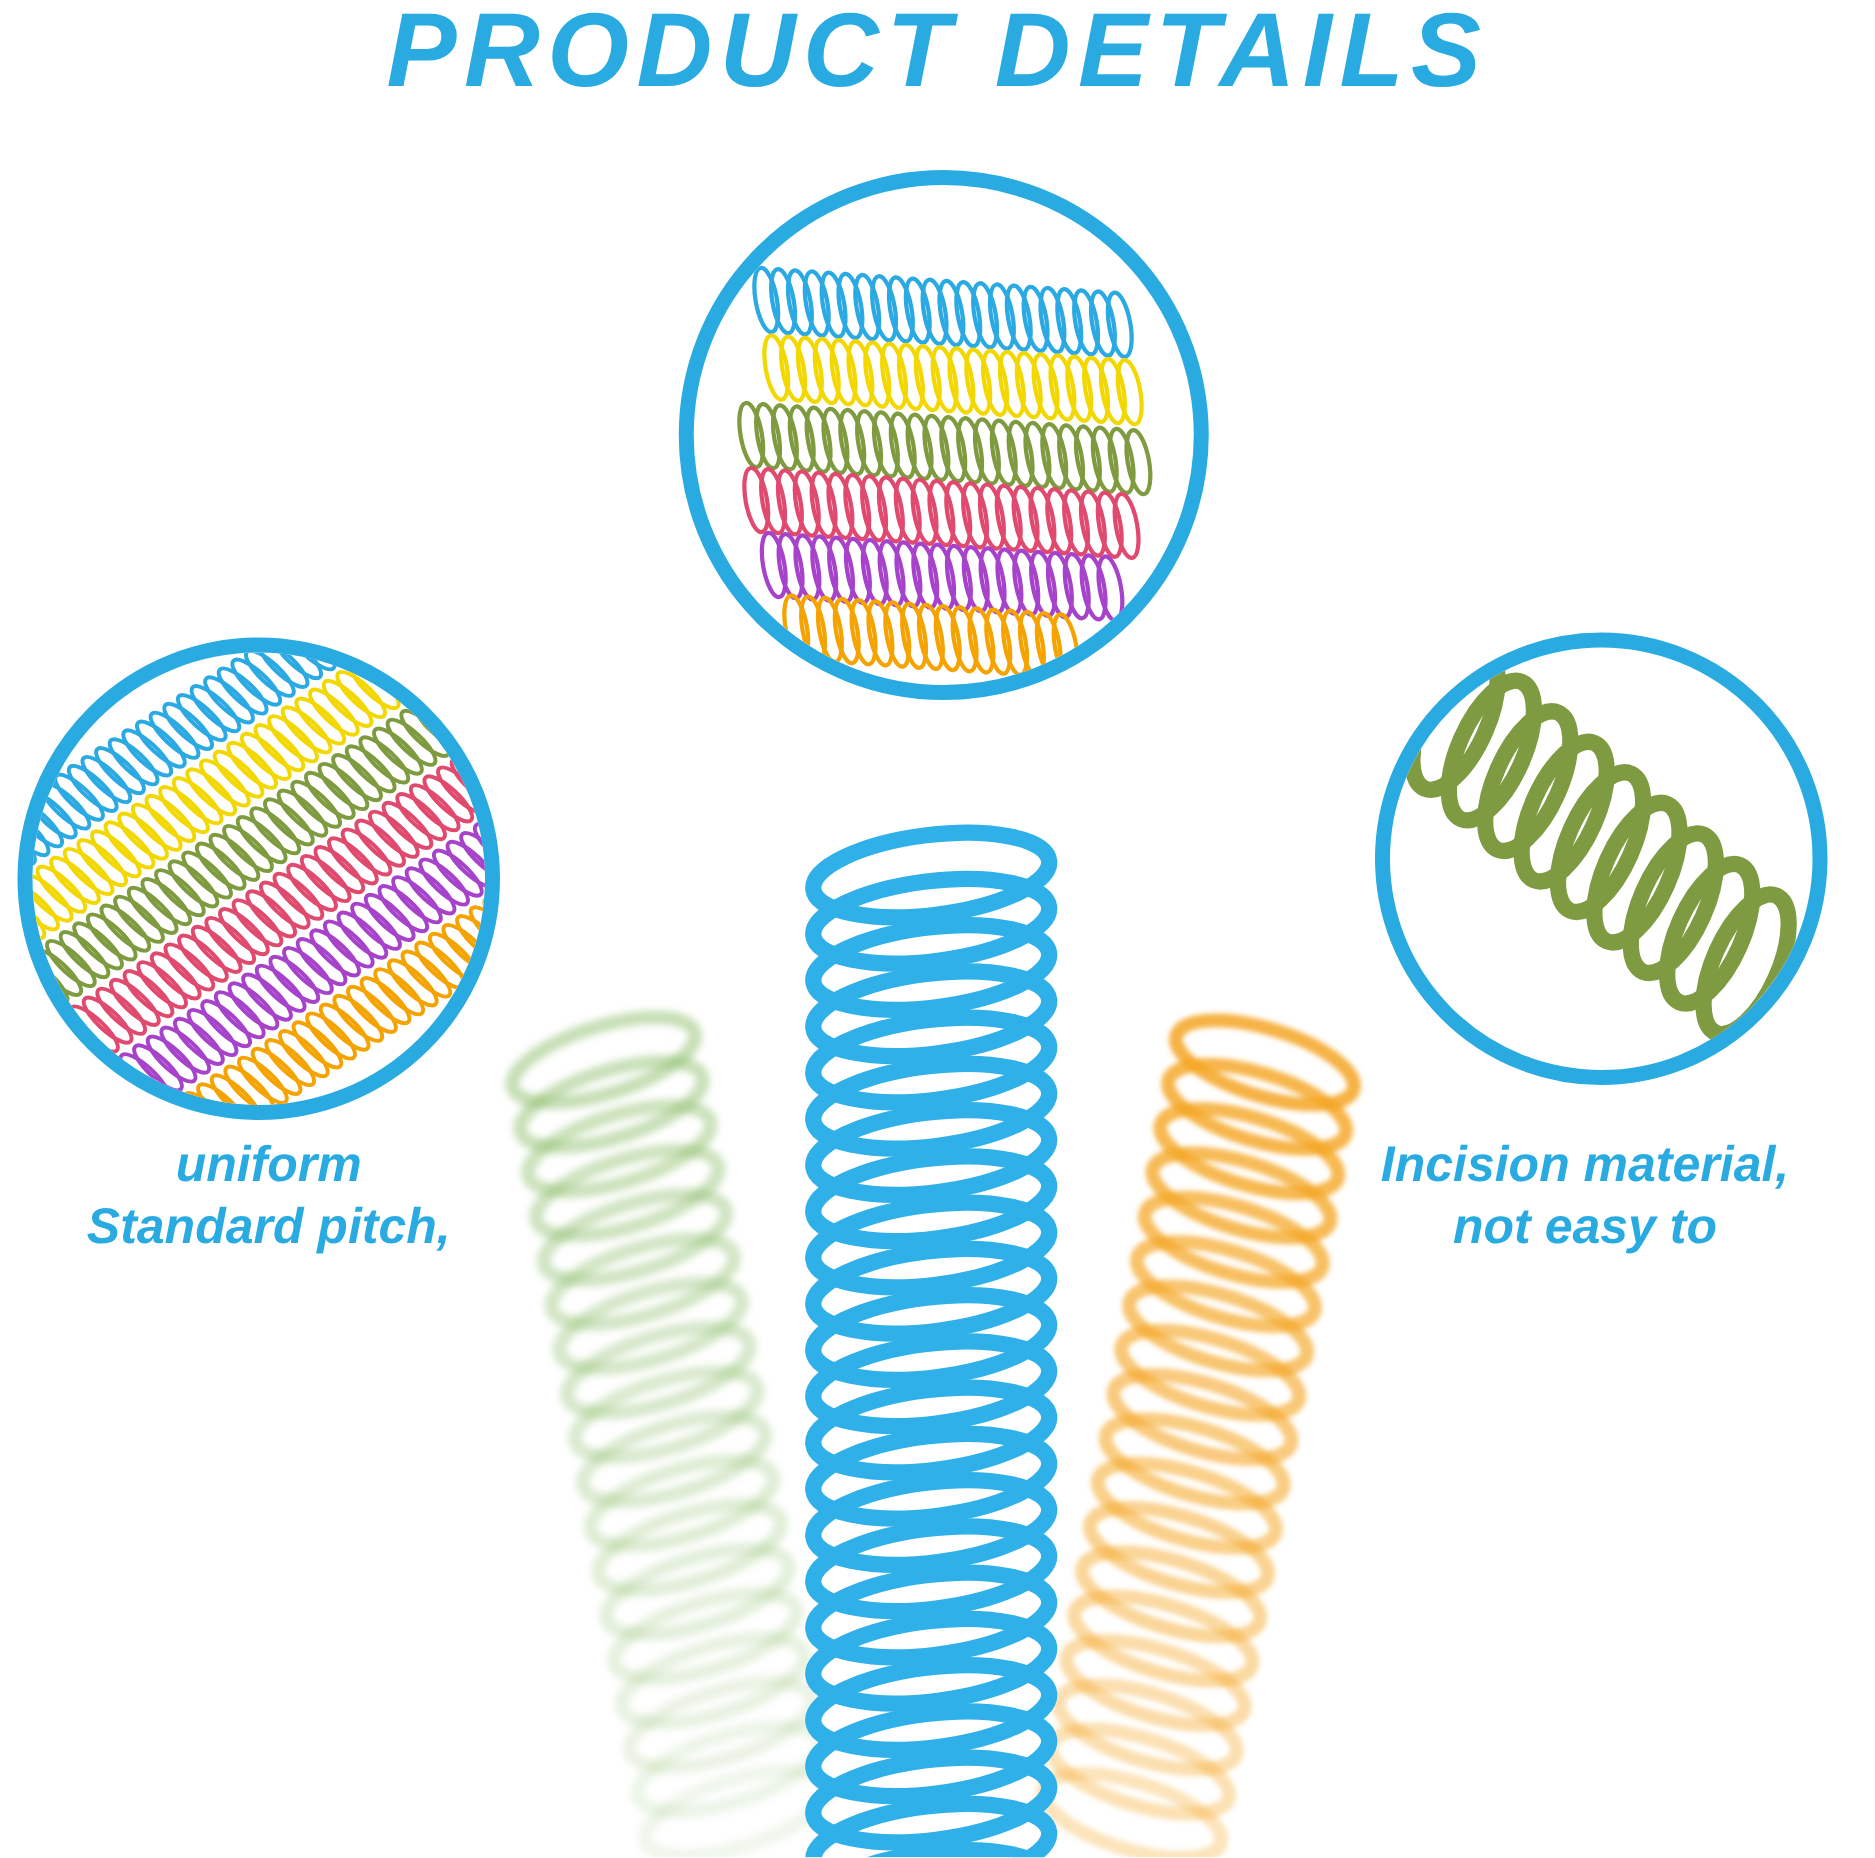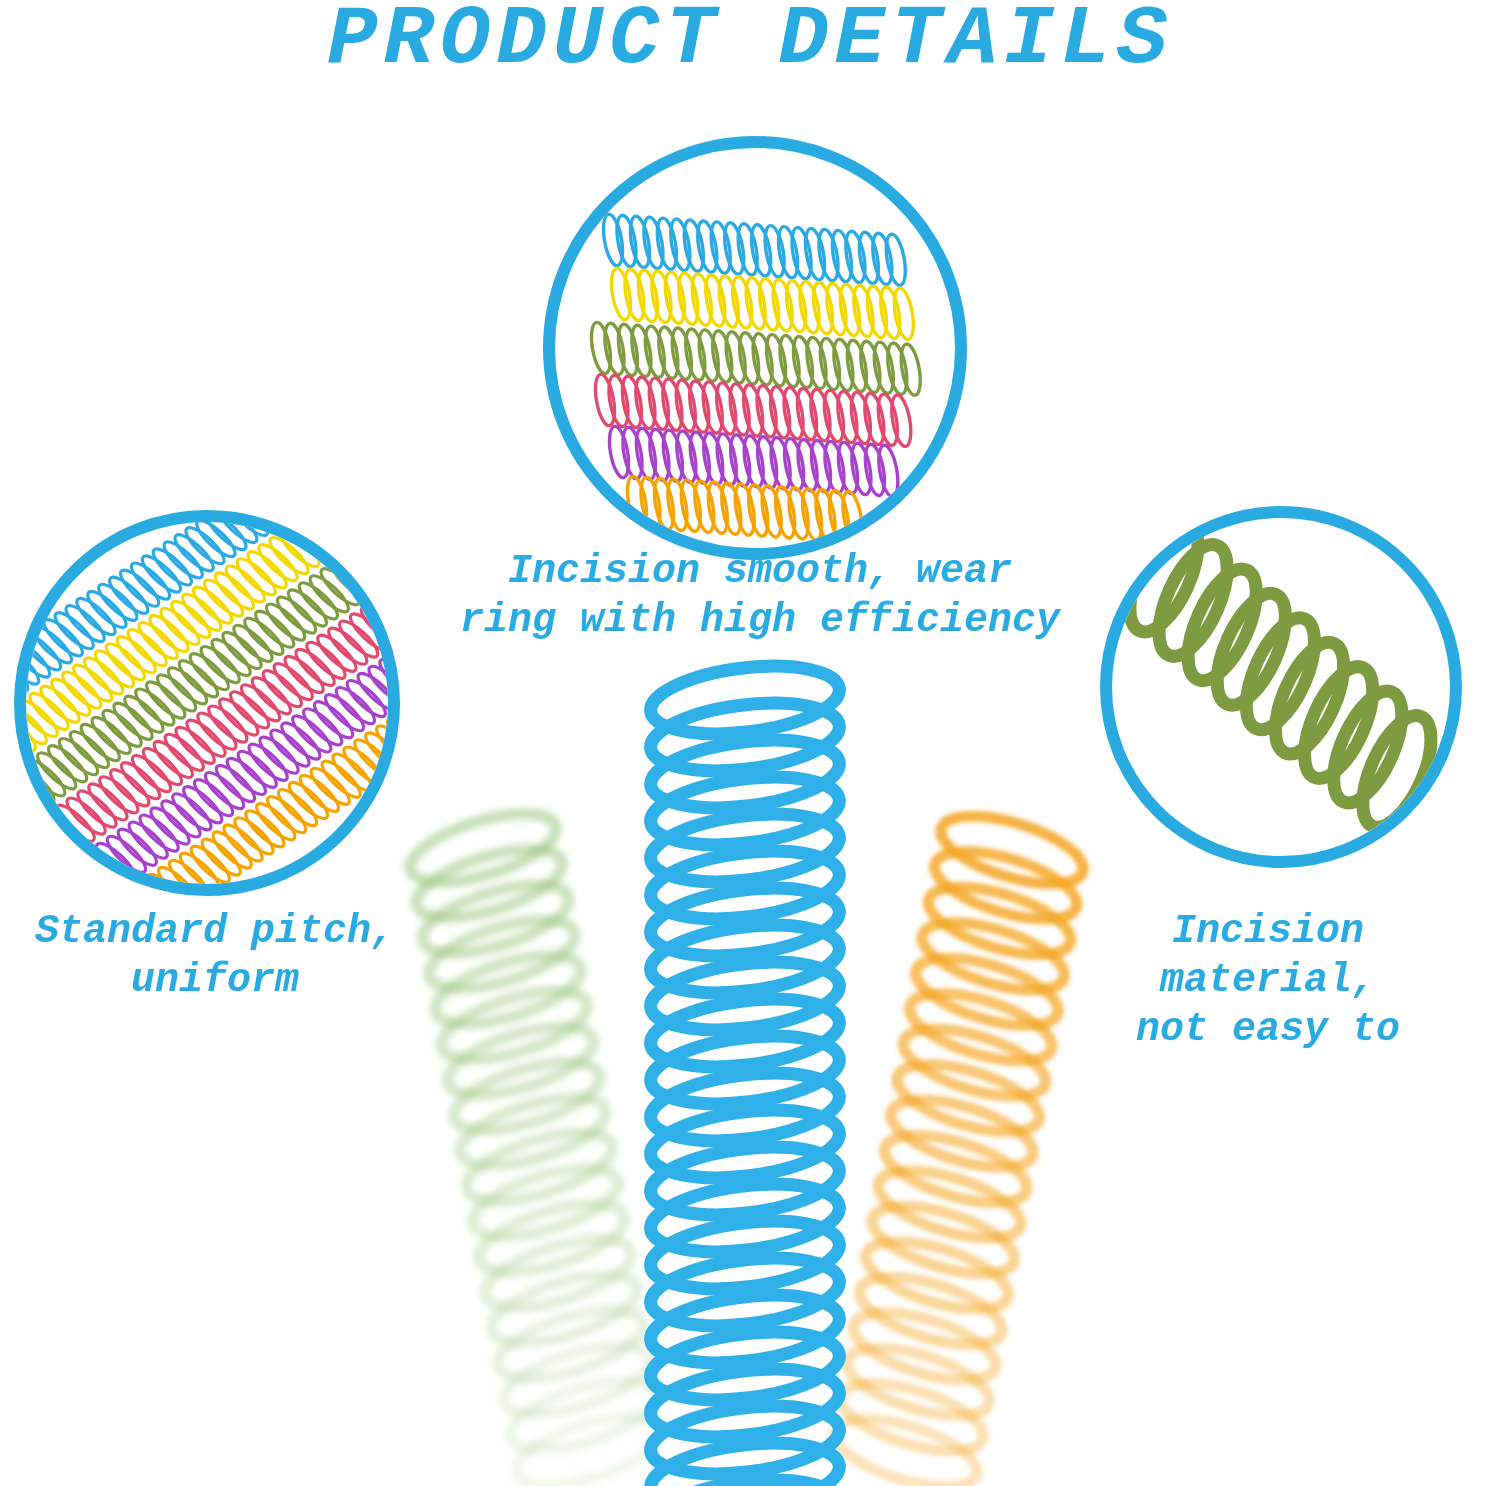--- a/index.html
+++ b/index.html
@@ -2,21 +2,21 @@
 <html style="--accent: #29ABE2;"><head>
 <meta charset="utf-8">
 <style>
   html,body{margin:0;padding:0;background:#fff;}
   .canvas{
     position:relative;
     width:1500px;
     height:1486px;
     background:#ffffff;
     overflow:hidden;
-    font-family:Liberation Mono, monospace;
+    font-family:Liberation Sans, sans-serif;
   }
   .title{
     position:absolute;
     top:-6px;
     left:0;
     width:100%;
     margin:0;
     text-align:center;
     font-size:84px;
     font-weight:bold;
@@ -200,24 +200,20 @@
           <ellipse cx="121.5" cy="0" rx="8.5" ry="26" fill="none" stroke="#F5A300" stroke-width="3.4" transform="rotate(-14 121.5 0)"></ellipse>
           <ellipse cx="135" cy="0" rx="8.5" ry="26" fill="none" stroke="#F5A300" stroke-width="3.4" transform="rotate(-14 135 0)"></ellipse>
           <ellipse cx="148.5" cy="0" rx="8.5" ry="26" fill="none" stroke="#F5A300" stroke-width="3.4" transform="rotate(-14 148.5 0)"></ellipse>
           <ellipse cx="162" cy="0" rx="8.5" ry="26" fill="none" stroke="#F5A300" stroke-width="3.4" transform="rotate(-14 162 0)"></ellipse>
           <ellipse cx="175.5" cy="0" rx="8.5" ry="26" fill="none" stroke="#F5A300" stroke-width="3.4" transform="rotate(-14 175.5 0)"></ellipse>
           <ellipse cx="189" cy="0" rx="8.5" ry="26" fill="none" stroke="#F5A300" stroke-width="3.4" transform="rotate(-14 189 0)"></ellipse>
           <ellipse cx="202.5" cy="0" rx="8.5" ry="26" fill="none" stroke="#F5A300" stroke-width="3.4" transform="rotate(-14 202.5 0)"></ellipse>
           <ellipse cx="216" cy="0" rx="8.5" ry="26" fill="none" stroke="#F5A300" stroke-width="3.4" transform="rotate(-14 216 0)"></ellipse>
         </g>
       </svg>
-  </div>
-  <div class="caption caption-top">
-    <div>Incision smooth, wear</div>
-    <div>ring with high efficiency</div>
   </div>
 
   <div class="circle circle-left">
     <svg id="svg-left" viewBox="0 0 362 362">
         <g transform="rotate(-33 181 181)">
           <g transform="translate(-60,48) rotate(0)">
             <ellipse cx="0" cy="0" rx="8" ry="25" fill="none" stroke="#2BA9E2" stroke-width="3.2" transform="rotate(-14 0 0)"></ellipse>
             <ellipse cx="13" cy="0" rx="8" ry="25" fill="none" stroke="#2BA9E2" stroke-width="3.2" transform="rotate(-14 13 0)"></ellipse>
             <ellipse cx="26" cy="0" rx="8" ry="25" fill="none" stroke="#2BA9E2" stroke-width="3.2" transform="rotate(-14 26 0)"></ellipse>
             <ellipse cx="39" cy="0" rx="8" ry="25" fill="none" stroke="#2BA9E2" stroke-width="3.2" transform="rotate(-14 39 0)"></ellipse>
@@ -447,22 +443,22 @@
             <ellipse cx="416" cy="0" rx="8" ry="25" fill="none" stroke="#F5A300" stroke-width="3.2" transform="rotate(-14 416 0)"></ellipse>
             <ellipse cx="429" cy="0" rx="8" ry="25" fill="none" stroke="#F5A300" stroke-width="3.2" transform="rotate(-14 429 0)"></ellipse>
             <ellipse cx="442" cy="0" rx="8" ry="25" fill="none" stroke="#F5A300" stroke-width="3.2" transform="rotate(-14 442 0)"></ellipse>
             <ellipse cx="455" cy="0" rx="8" ry="25" fill="none" stroke="#F5A300" stroke-width="3.2" transform="rotate(-14 455 0)"></ellipse>
             <ellipse cx="468" cy="0" rx="8" ry="25" fill="none" stroke="#F5A300" stroke-width="3.2" transform="rotate(-14 468 0)"></ellipse>
           </g>
         </g>
       </svg>
   </div>
   <div class="caption caption-left">
+    <div>uniform</div>
     <div>Standard pitch,</div>
-    <div>uniform</div>
   </div>
 
   <div class="circle circle-right">
     <svg id="svg-right" viewBox="0 0 338 338">
         <g transform="translate(52,58) rotate(40)">
           <ellipse cx="0" cy="0" rx="26" ry="60" fill="none" stroke="#7E9B42" stroke-width="13" transform="rotate(-16 0 0)"></ellipse>
           <ellipse cx="38" cy="0" rx="26" ry="60" fill="none" stroke="#7E9B42" stroke-width="13" transform="rotate(-16 38 0)"></ellipse>
           <ellipse cx="76" cy="0" rx="26" ry="60" fill="none" stroke="#7E9B42" stroke-width="13" transform="rotate(-16 76 0)"></ellipse>
           <ellipse cx="114" cy="0" rx="26" ry="60" fill="none" stroke="#7E9B42" stroke-width="13" transform="rotate(-16 114 0)"></ellipse>
           <ellipse cx="152" cy="0" rx="26" ry="60" fill="none" stroke="#7E9B42" stroke-width="13" transform="rotate(-16 152 0)"></ellipse>

